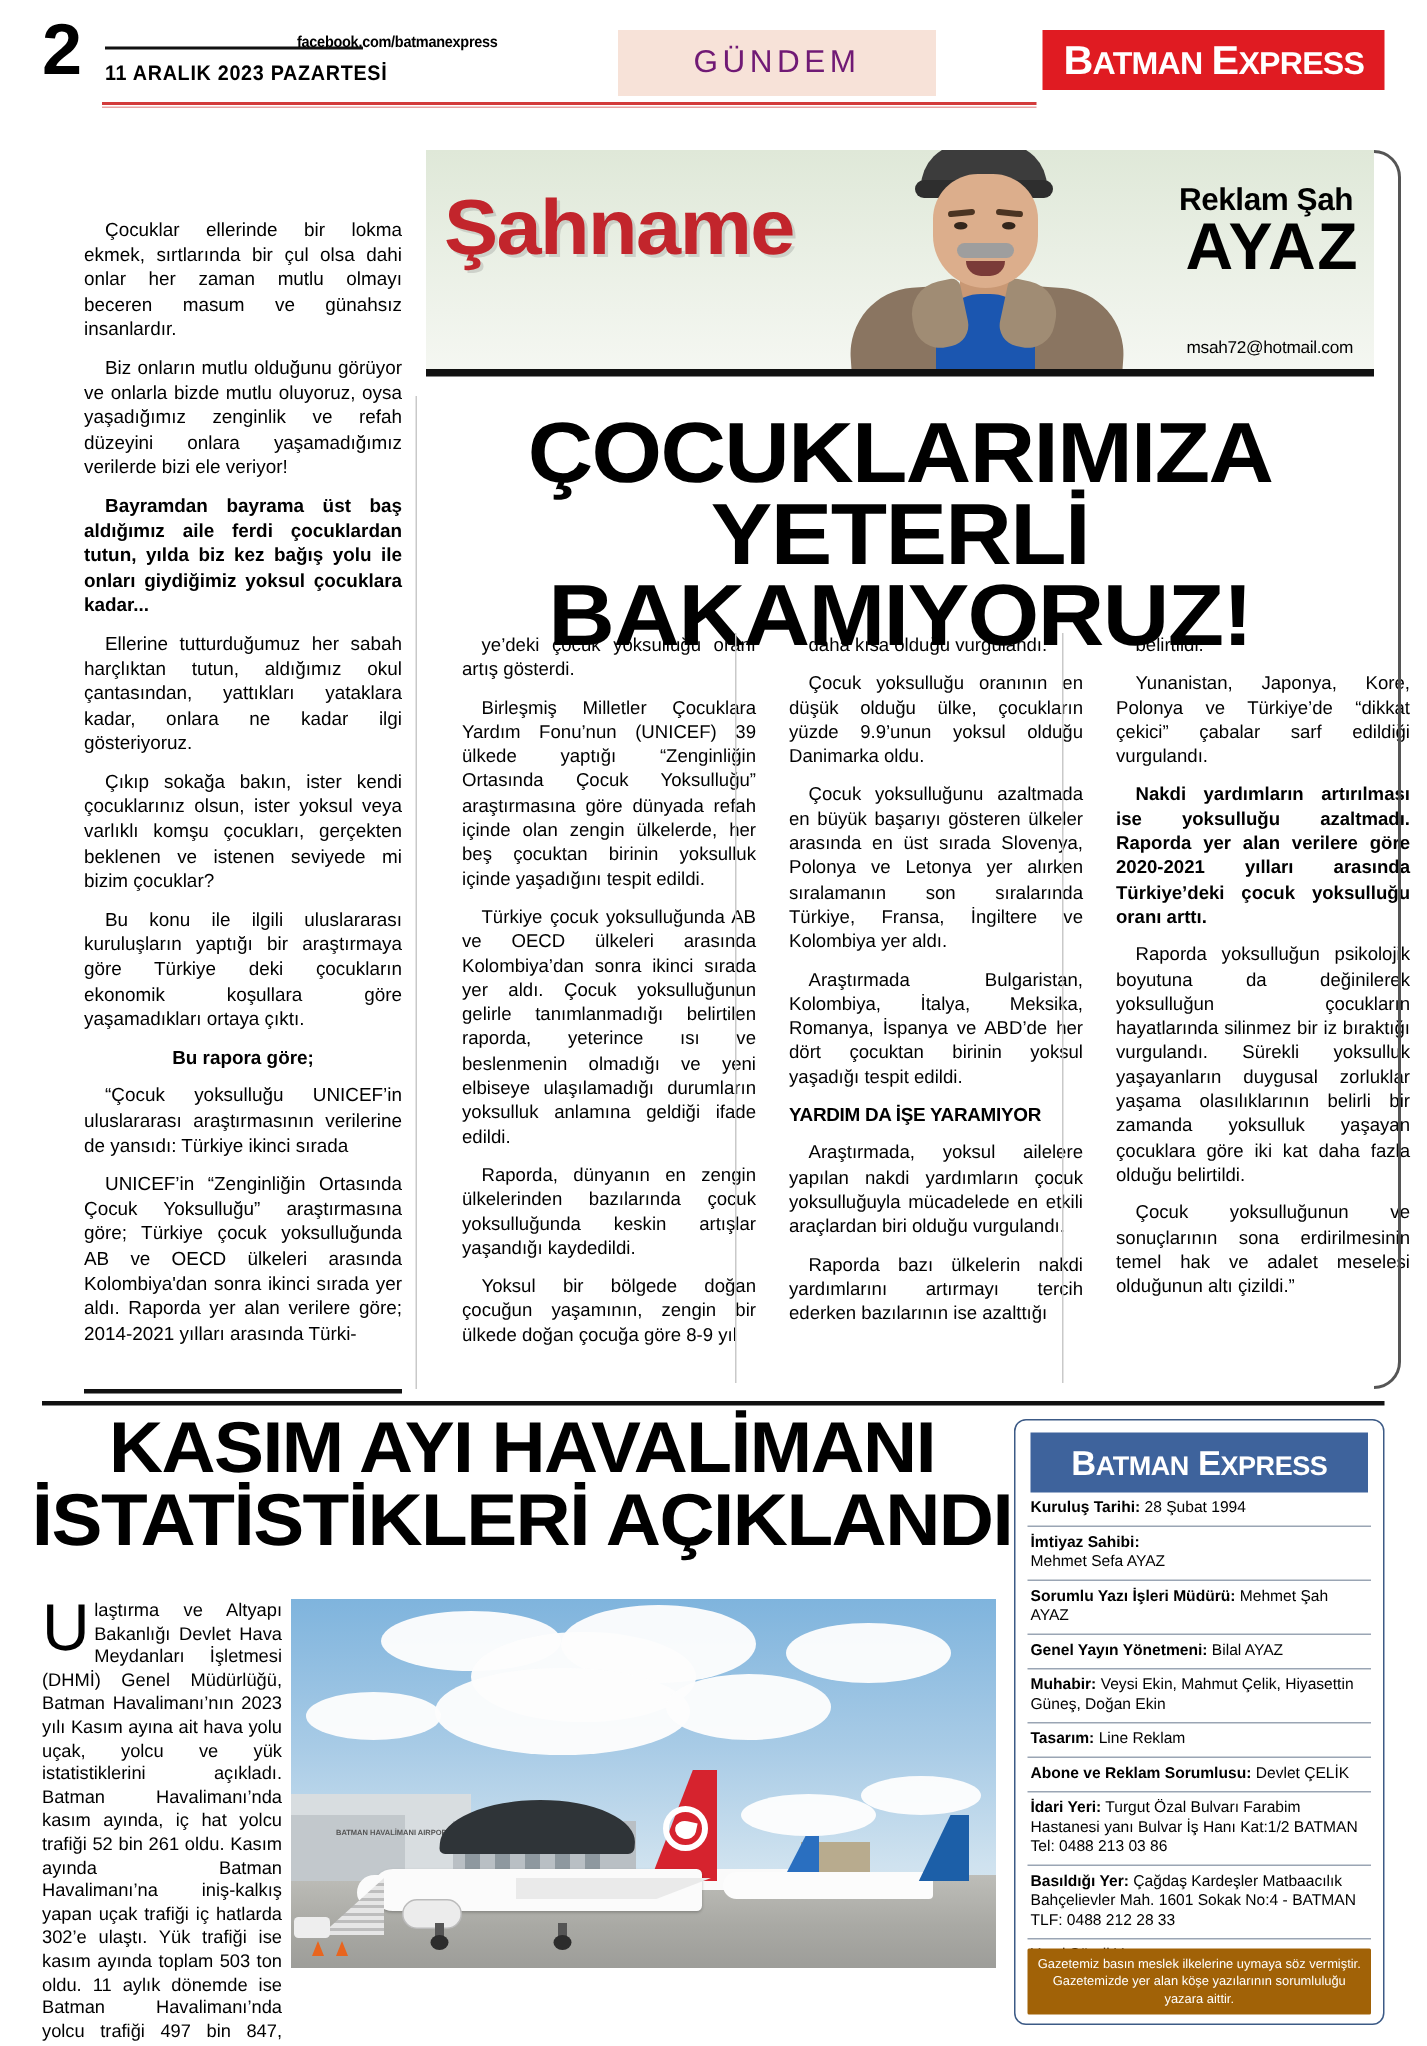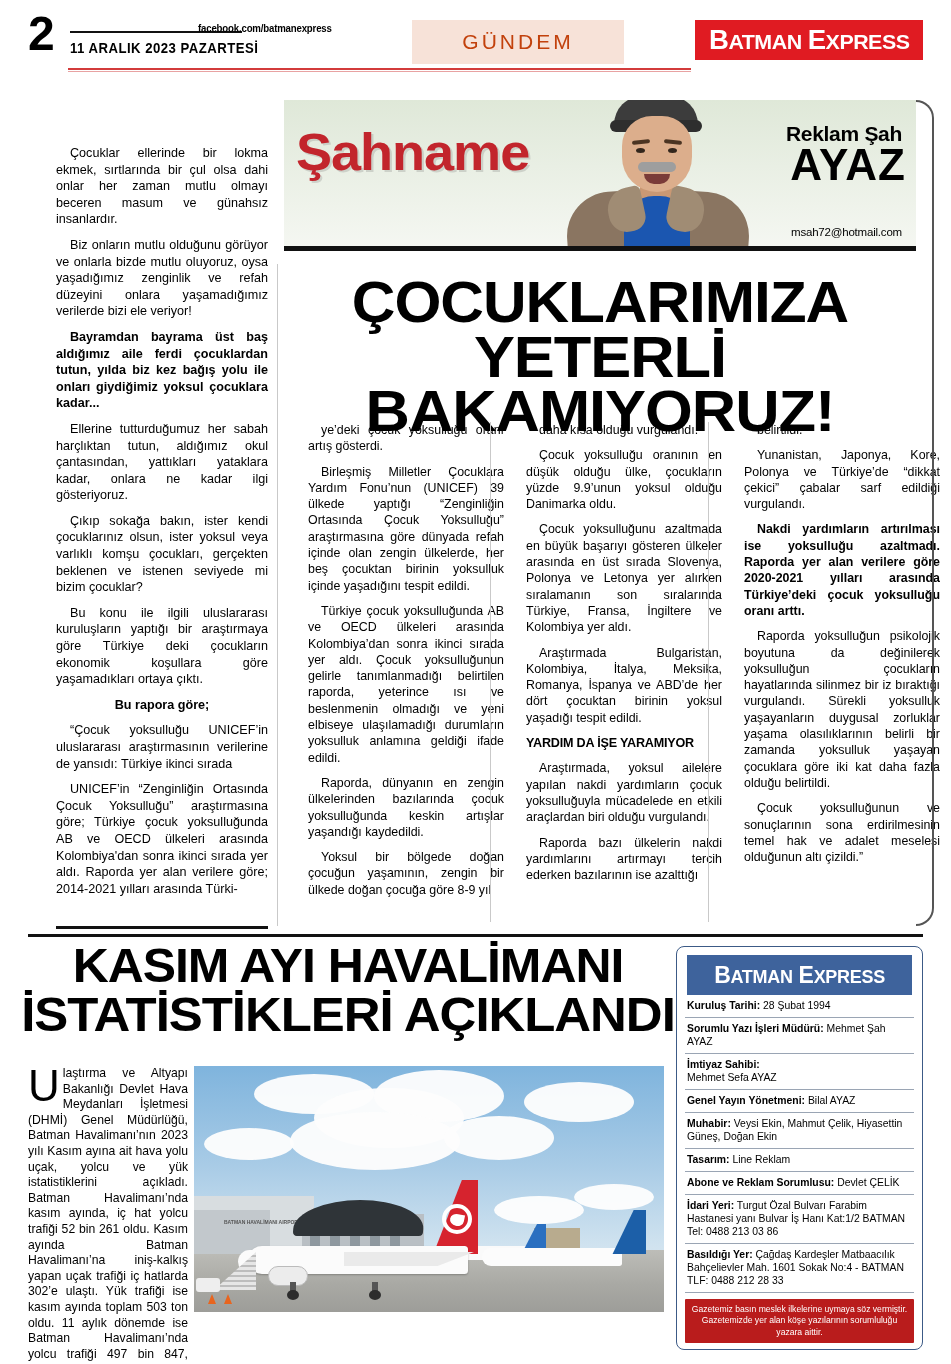--- a/index.html
+++ b/index.html
@@ -32,21 +32,21 @@
   }
   .hdr-date {
     position:absolute; left:42px; top:26px;
     font-size:14px; font-weight:bold; letter-spacing:0.5px;
     transform:scaleX(0.94); transform-origin:left center;
   }
   .gundem-box {
     position:absolute; left:384px; top:6px; width:212px; height:44px;
     background:#f7e2d8; display:flex; align-items:center; justify-content:center;
   }
-  .gundem-box span { font-size:21px; letter-spacing:3px; color:#c2410c;text-align:right; }
+  .gundem-box span { font-size:21px; letter-spacing:3px; color:#701a75;text-align:right; }
   .masthead-top {
     position:absolute; right:0; top:6px; width:228px; height:40px;
     background:#e01b22; display:flex; align-items:center; justify-content:center;
     overflow:hidden;
   }
   .masthead-top span {
     color:#fff; font-size:27px; font-weight:bold; font-style:normal;
     letter-spacing:-0.5px; transform:scaleX(1.02); white-space:nowrap;
     font-family:"Liberation Sans", sans-serif;
   }
@@ -228,21 +228,21 @@
   .imp-logo span .sm { font-size:18px; }
   .imp-rows { padding:0 8px; }
   .imp-row {
     border-top:1px solid #9aa5b4; padding:4px 2px 5px 2px;
     text-align:left; font-size:10.4px; line-height:13px;
   }
   .imp-row:first-child { border-top:none; }
   .imp-row b { font-weight:bold; }
   .imp-note {
     position:absolute; left:8px; right:8px; bottom:6px;
-    background:#b91c1c; color:#fff; font-size:8.6px; line-height:11.5px;
+    background:#a16207; color:#fff; font-size:8.6px; line-height:11.5px;
     text-align:center; padding:5px 4px; border-radius:1px;
   }
 </style>
 </head>
 <body>
 
 <div class="page">
 
   <div class="header">
     <div class="pagenum">2</div>
@@ -388,22 +388,22 @@
     <div class="cone" style="left:14px;"></div>
     <div class="cone" style="left:30px;"></div>
   </div>
 
   <div class="imprint">
     <div class="imp-logo">
       <span><span>B<span class="sm">ATMAN</span></span><span style="display:inline-block;width:6px"></span><span>E<span class="sm">XPRESS</span></span></span>
     </div>
     <div class="imp-rows" id="imp-rows">
         <div class="imp-row"><b>Kuruluş Tarihi:</b><span> 28 Şubat 1994</span></div>
+        <div class="imp-row"><b>İmtiyaz Sahibi:</b><br><span>Mehmet Sefa AYAZ</span></div>
         <div class="imp-row"><b>Sorumlu Yazı İşleri Müdürü:</b><span> Mehmet Şah AYAZ</span></div>
-        <div class="imp-row"><b>İmtiyaz Sahibi:</b><br><span>Mehmet Sefa AYAZ</span></div>
         <div class="imp-row"><b>Genel Yayın Yönetmeni:</b><span> Bilal AYAZ</span></div>
         <div class="imp-row"><b>Muhabir:</b><span> Veysi Ekin, Mahmut Çelik, Hiyasettin Güneş, Doğan Ekin</span></div>
         <div class="imp-row"><b>Tasarım:</b><span> Line Reklam</span></div>
         <div class="imp-row"><b>Abone ve Reklam Sorumlusu:</b><span> Devlet ÇELİK</span></div>
         <div class="imp-row"><b>İdari Yeri:</b><span> Turgut Özal Bulvarı Farabim Hastanesi yanı Bulvar İş Hanı Kat:1/2 BATMAN Tel: 0488 213 03 86</span></div>
         <div class="imp-row"><b>Basıldığı Yer:</b><span> Çağdaş Kardeşler Matbaacılık Bahçelievler Mah. 1601 Sokak No:4  -  BATMAN TLF: 0488 212 28 33</span></div>
         <div class="imp-row"><span>Yerel Süreli Yayın</span></div>
       </div>
     <div class="imp-note">Gazetemiz basın meslek ilkelerine uymaya söz vermiştir. Gazetemizde yer alan köşe yazılarının sorumluluğu yazara aittir.</div>
   </div>

